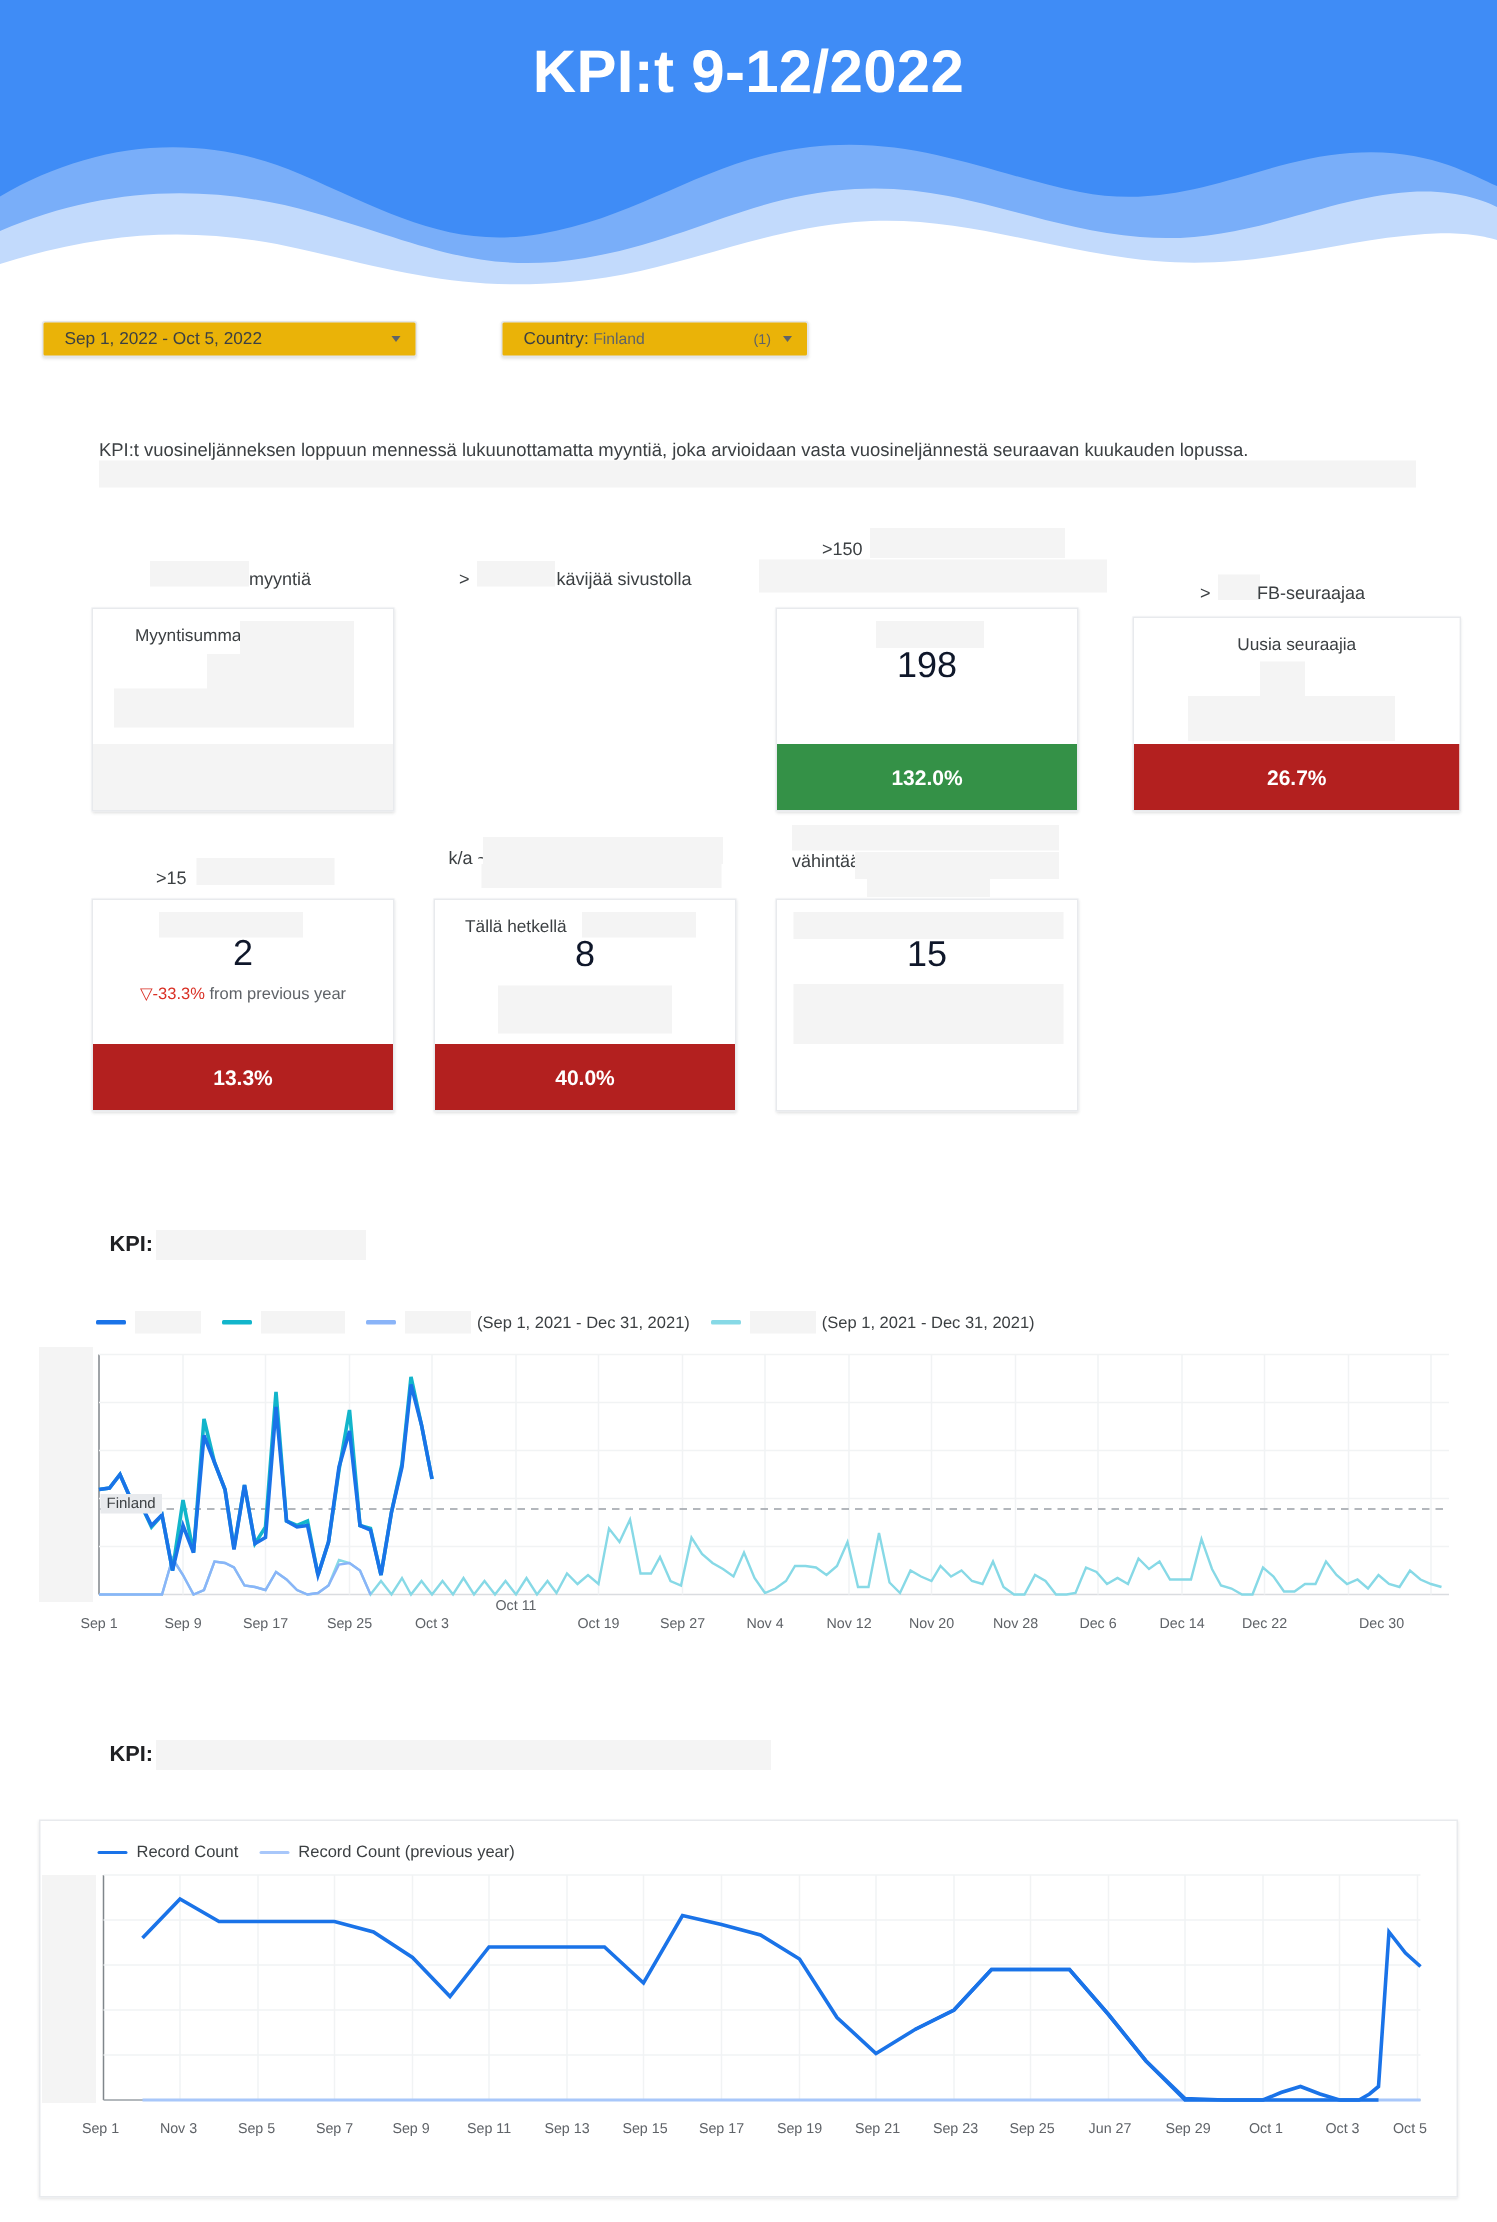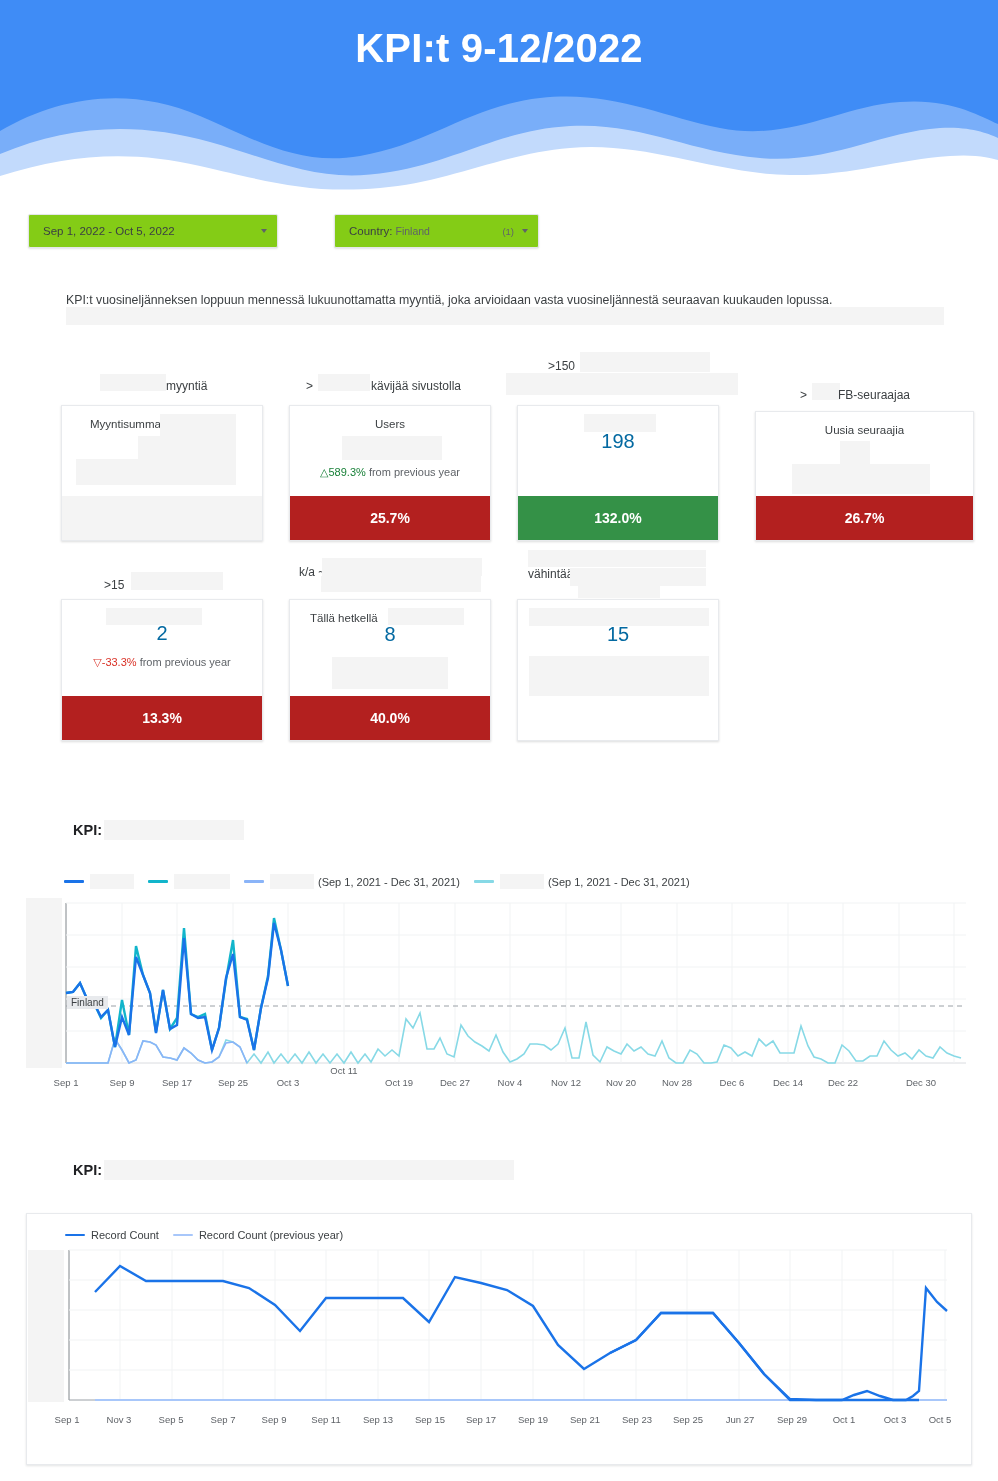--- a/index.html
+++ b/index.html
@@ -34,25 +34,25 @@
     color: #ffffff;
     font-size: 40px;
     font-weight: bold;
     letter-spacing: 0.2px;
   }
   .banner svg { position: absolute; left: 0; bottom: 0; display: block; }
 
   
   .filter {
     position: absolute;
-    background: #84cc16;
+    background: #eab308;
     border: 1px solid #e4e6e8;
     border-radius: 2px;
     box-shadow: 0 1px 2px rgba(60,64,67,.14);
-    height: 34px;
+    height: 24px;
     display: flex;
     align-items: center;
     padding: 0 10px 0 14px;
     font-size: 11.5px;
     color: #3c4043;
   }
   #filter-date { left: 28px; top: 214px; width: 250px; }
   #filter-country { left: 334px; top: 214px; width: 205px; }
   .filter .label { color: #3c4043; font-size: 11.5px; }
   .filter .val { color: #5f6368; font-size: 10.5px; margin-left: 3px; }
@@ -112,22 +112,22 @@
     position: absolute;
     left: 0; right: 0; top: 12px;
     text-align: center;
     font-size: 11.5px;
     color: #3c4043;
   }
   .card-value {
     position: absolute;
     left: 0; right: 0; top: 28px;
     text-align: center;
-    font-size: 20px;
-    color: #0369a1;
+    font-size: 24px;
+    color: #0f172a;
     font-weight: normal;
   }
   .card-delta {
     position: absolute;
     left: 0; right: 0;
     text-align: center;
     font-size: 11px;
     color: #5f6368;
     white-space: nowrap;
   }
@@ -238,31 +238,20 @@
       <div class="redact" style="left:98px; top:8px; width:76px; height:22px;"></div>
       <div class="redact" style="left:76px; top:30px; width:98px; height:30px;"></div>
       <div class="redact" style="left:14px; top:53px; width:160px; height:26px;"></div>
       <div class="badge badge-blank"></div>
     </div>
   </div>
 
   <div class="kpi-caption" style="left:306px; top:379px;">&gt;</div>
   <div class="redact" style="left:318px; top:374px; width:52px; height:17px;"></div>
   <div class="kpi-caption" style="left:371px; top:379px;">kävijää sivustolla</div>
-  <div class="card" style="left:289px; top:405px; width:202px; height:136px;">
-    <div class="card-body">
-      <div class="card-title">Users</div>
-      <div class="redact" style="left:52px; top:30px; width:100px; height:24px;"></div>
-      <div class="card-delta" style="top:60px;">
-        <span class="delta-up">△</span><span class="delta-up">589.3%</span>
-        <span>from previous year</span>
-      </div>
-      <div class="badge badge-red">25.7%</div>
-    </div>
-  </div>
 
   <div class="kpi-caption" style="left:548px; top:359px;">&gt;150</div>
   <div class="redact" style="left:580px; top:352px; width:130px; height:20px;"></div>
   <div class="redact" style="left:506px; top:373px; width:232px; height:22px;"></div>
   <div class="card" style="left:517px; top:405px; width:202px; height:136px;">
     <div class="card-body">
       <div class="redact" style="left:66px; top:8px; width:72px; height:18px;"></div>
       <div class="card-value" style="top:24px;">198</div>
       <div class="badge badge-green">132.0%</div>
     </div>
@@ -394,21 +383,21 @@
   </div>
 
   <div>
     <div class="axis-label" style="left:66px; top:1077px;">Sep 1</div>
     <div class="axis-label" style="left:122px; top:1077px;">Sep 9</div>
     <div class="axis-label" style="left:177px; top:1077px;">Sep 17</div>
     <div class="axis-label" style="left:233px; top:1077px;">Sep 25</div>
     <div class="axis-label" style="left:288px; top:1077px;">Oct 3</div>
     <div class="axis-label" style="left:344px; top:1065px;">Oct 11</div>
     <div class="axis-label" style="left:399px; top:1077px;">Oct 19</div>
-    <div class="axis-label" style="left:455px; top:1077px;">Dec 27</div>
+    <div class="axis-label" style="left:455px; top:1077px;">Sep 27</div>
     <div class="axis-label" style="left:510px; top:1077px;">Nov 4</div>
     <div class="axis-label" style="left:566px; top:1077px;">Nov 12</div>
     <div class="axis-label" style="left:621px; top:1077px;">Nov 20</div>
     <div class="axis-label" style="left:677px; top:1077px;">Nov 28</div>
     <div class="axis-label" style="left:732px; top:1077px;">Dec 6</div>
     <div class="axis-label" style="left:788px; top:1077px;">Dec 14</div>
     <div class="axis-label" style="left:843px; top:1077px;">Dec 22</div>
     <div class="axis-label" style="left:921px; top:1077px;">Dec 30</div>
   </div>
 

